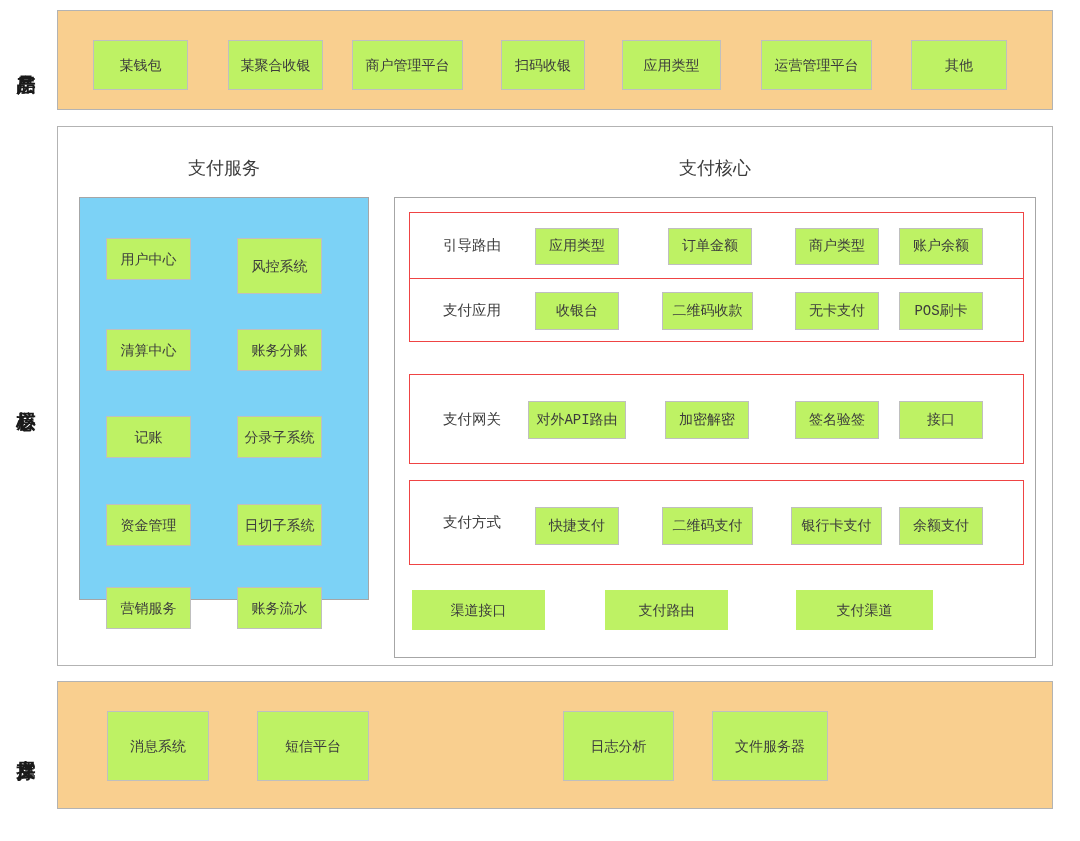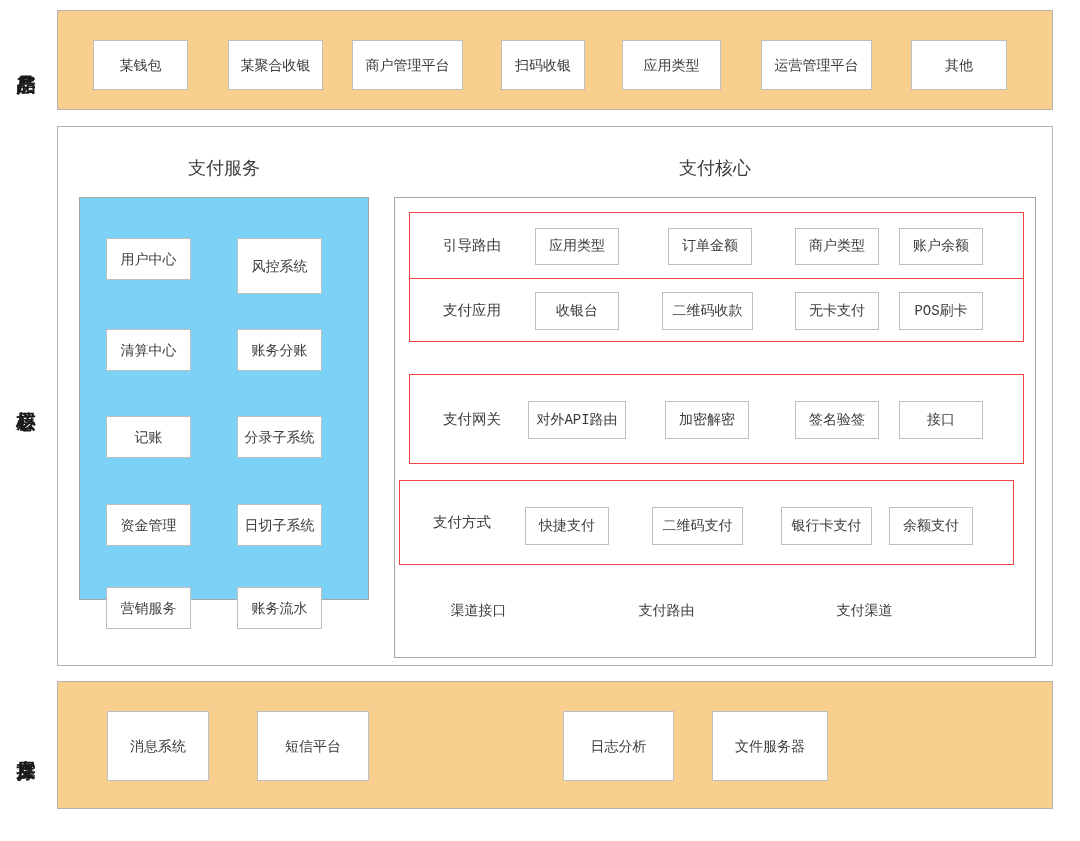--- a/index.html
+++ b/index.html
@@ -47,21 +47,21 @@
     background: #f9cf8f;
   }
   .band.white {
     background: #ffffff;
   }
 
   
   .chip {
     position: absolute;
     box-sizing: border-box;
-    background: #ffffff;
+    background: #bef264;
     border: 1px solid #bfbfbf;
     display: flex;
     align-items: center;
     justify-content: center;
     text-align: center;
     font-size: 14px;
     color: #3c3c3c;
     line-height: 1.2;
     padding: 8px 2px;
   }
@@ -165,21 +165,21 @@
       </div>
 
       <div class="core-row" style="left:14px; top:176px; width:615px; height:90px;">
         <div class="row-label" style="left:14px; top:0; width:96px; height:100%;">支付网关</div>
         <div class="chip" style="left:118px; top:26px; width:98px; height:38px;">对外API路由</div>
         <div class="chip" style="left:255px; top:26px; width:84px; height:38px;">加密解密</div>
         <div class="chip" style="left:385px; top:26px; width:84px; height:38px;">签名验签</div>
         <div class="chip" style="left:489px; top:26px; width:84px; height:38px;">接口</div>
       </div>
 
-      <div class="core-row" style="left:4px; top:282px; width:615px; height:85px;">
+      <div class="core-row" style="left:14px; top:282px; width:615px; height:85px;">
         <div class="row-label" style="left:14px; top:0; width:96px; height:100%;">支付方式</div>
         <div class="chip" style="left:125px; top:26px; width:84px; height:38px;">快捷支付</div>
         <div class="chip" style="left:252px; top:26px; width:91px; height:38px;">二维码支付</div>
         <div class="chip" style="left:381px; top:26px; width:91px; height:38px;">银行卡支付</div>
         <div class="chip" style="left:489px; top:26px; width:84px; height:38px;">余额支付</div>
       </div>
 
       <div class="chip no-border" style="left:210px; top:392px; width:123px; height:40px;">支付路由</div>
       <div class="chip no-border" style="left:17px; top:392px; width:133px; height:40px;">渠道接口</div>
       <div class="chip no-border" style="left:401px; top:392px; width:137px; height:40px;">支付渠道</div>

